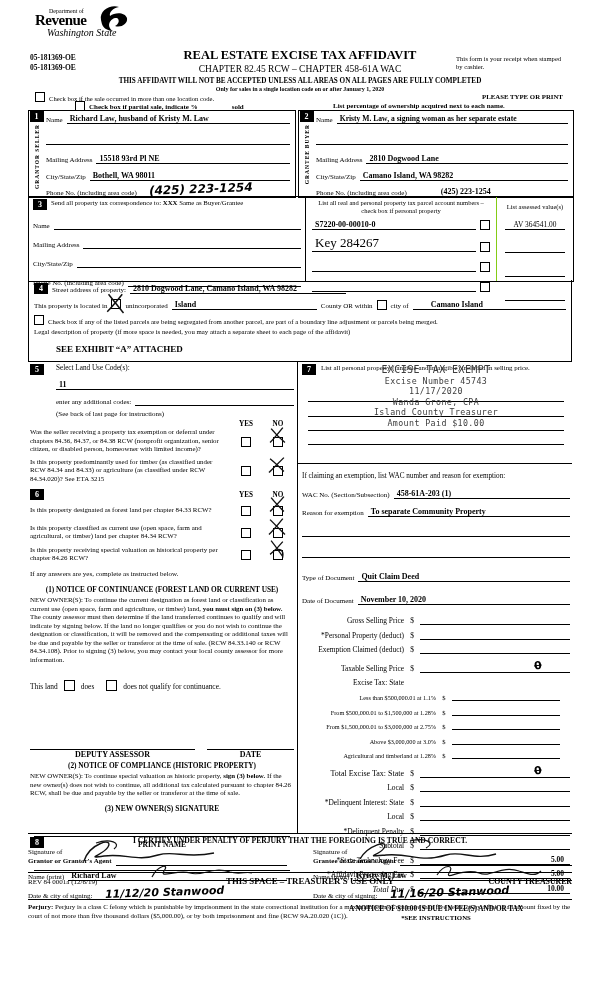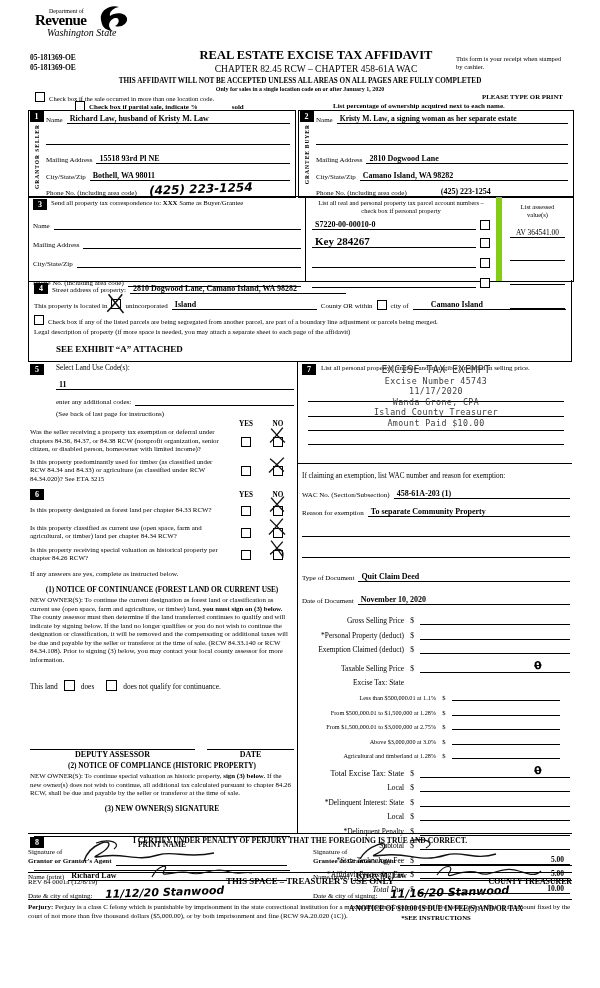--- a/index.html
+++ b/index.html
@@ -45,21 +45,21 @@
     <div style="font-size:6px;margin-left:14px;">Department of</div>
     <div style="font-size:15px;font-weight:bold;letter-spacing:-0.5px;line-height:13px;">Revenue</div>
     <div style="font-size:10px;font-style:italic;margin-left:12px;">Washington State</div>
     <svg class="abs" style="left:62px;top:-4px;" width="34" height="28" viewBox="0 0 34 28">
       <path d="M4,16 C2,6 14,0 22,3 C16,4 12,8 13,12 C18,8 28,8 30,14 C31,20 24,24 18,22 C22,20 23,16 20,14 C14,13 8,22 16,27 C6,26 5,21 4,16 Z" fill="#000"></path>
     </svg>
   </div>
   <div class="abs b" style="left:30px;top:53px;font-size:7.5px;">05-181369-OE</div>
   <div class="abs b" style="left:30px;top:63px;font-size:7.5px;">05-181369-OE</div>
 
-  <div class="abs ctr" style="left:156px;top:48px;width:320px;">
+  <div class="abs ctr" style="left:140px;top:48px;width:320px;">
     <div class="b" style="font-size:12.5px;">REAL ESTATE EXCISE TAX AFFIDAVIT</div>
     <div style="font-size:9.5px;margin-top:1px;">CHAPTER 82.45 RCW – CHAPTER 458-61A WAC</div>
   </div>
   <div class="abs ctr b" style="left:30px;top:77px;width:540px;font-size:7.2px;">THIS AFFIDAVIT WILL NOT BE ACCEPTED UNLESS ALL AREAS ON ALL PAGES ARE FULLY COMPLETED</div>
   <div class="abs ctr b" style="left:30px;top:86px;width:540px;font-size:6px;">Only for sales in a single location code on or after January 1, 2020</div>
   <div class="abs" style="left:456px;top:55px;width:112px;font-size:6.6px;line-height:8px;">This form is your receipt when stamped by cashier.</div>
 
   <div class="abs row" style="left:35px;top:92px;">
     <span class="cb"></span>
     <span style="font-size:6.6px;">Check box if the sale occurred in more than one location code.</span>
@@ -160,31 +160,31 @@
       </div>
       <div class="row" style="margin-top:8px;">
         <span class="lab">City/State/Zip</span>
         <span class="line"></span>
       </div>
       <div class="row" style="margin-top:8px;">
         <span class="lab">Phone No. (including area code)</span>
         <span class="line"></span>
       </div>
     </div>
-    <div style="width:178px;border-right:6px solid #84cc16;padding:2px 6px;">
+    <div style="width:178px;border-right:1px solid #84cc16;padding:2px 6px;">
       <div class="ctr" style="font-size:6.5px;line-height:7.8px;">List all real and personal property tax parcel account numbers – check box if personal property</div>
       <div class="row" style="margin-top:4px;">
         <span class="line">
             <span class="bv">S7220-00-00010-0</span>
           </span>
         <span class="cb"></span>
       </div>
       <div class="row" style="margin-top:5px;">
         <span class="line">
-            <span class="bv" style="font-weight:bold;font-size:11px;">Key 284267</span>
+            <span class="bv" style="font-weight:normal;font-size:13px;">Key 284267</span>
           </span>
         <span class="cb"></span>
       </div>
       <div class="row" style="margin-top:9px;">
         <span class="line"></span>
         <span class="cb"></span>
       </div>
       <div class="row" style="margin-top:9px;">
         <span class="line"></span>
         <span class="cb"></span>

